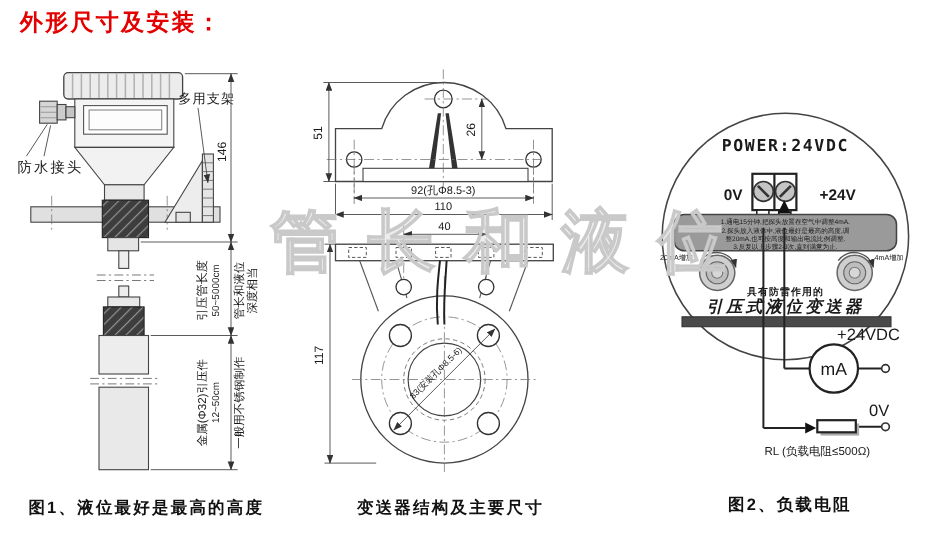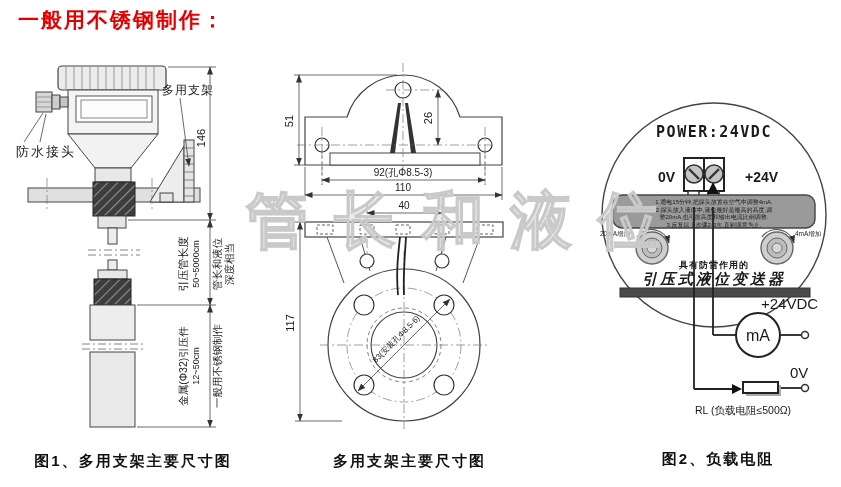--- a/index.html
+++ b/index.html
@@ -19,21 +19,21 @@
   #cap2{left:595px;top:450px;width:246px;}
   svg text{font-family:"Liberation Sans",sans-serif;fill:#1a1a1a;}
   .dimtxt{font-size:11px;}
   .powtxt{font-family:"DejaVu Sans Mono",monospace;}
 </style>
 </head>
 <body>
 
 <div class="page">
 
-  <div class="title">一般用不锈钢制作：</div>
+  <div class="title">外形尺寸及安装：</div>
   <div class="watermark">管长和液位</div>
 
   <svg class="fig" style="left:10px;top:52px;" width="250" height="400" viewBox="0 0 250 400">
     <defs>
       <marker id="mA" markerWidth="9" markerHeight="7" refX="7.5" refY="3" orient="auto" markerUnits="userSpaceOnUse">
         <path d="M0,0 L8,3 L0,6 Z" fill="#333"></path>
       </marker>
       <marker id="mS" markerWidth="9" markerHeight="7" refX="7.5" refY="3" orient="auto-start-reverse" markerUnits="userSpaceOnUse">
         <path d="M0,0 L8,3 L0,6 Z" fill="#333"></path>
       </marker>
@@ -324,17 +324,17 @@
 
     <g>
       <polygon points="137,326 147,331 137,336" fill="#111"></polygon>
       <rect x="151" y="327" width="35" height="11" fill="#aaaaaa" stroke="none"></rect>
       <rect x="148" y="324" width="35" height="11" fill="#ffffff" stroke="#222" stroke-width="2"></rect>
     </g>
     <circle cx="210" cy="330" r="3.5" fill="#ffffff" stroke="#333" stroke-width="1.5"></circle>
     <text x="100" y="356" font-size="10.5" text-anchor="start">RL (负载电阻≤500Ω)</text>
   </svg>
 
-  <div class="caption" id="cap1">图1、多用支架主要尺寸图</div>
-  <div class="caption" id="capB">多用支架主要尺寸图</div>
+  <div class="caption" id="cap1">图1、液位最好是最高的高度</div>
+  <div class="caption" id="capB">变送器结构及主要尺寸</div>
   <div class="caption" id="cap2">图2、负载电阻</div>
 
 </div>
 
 </body></html>

